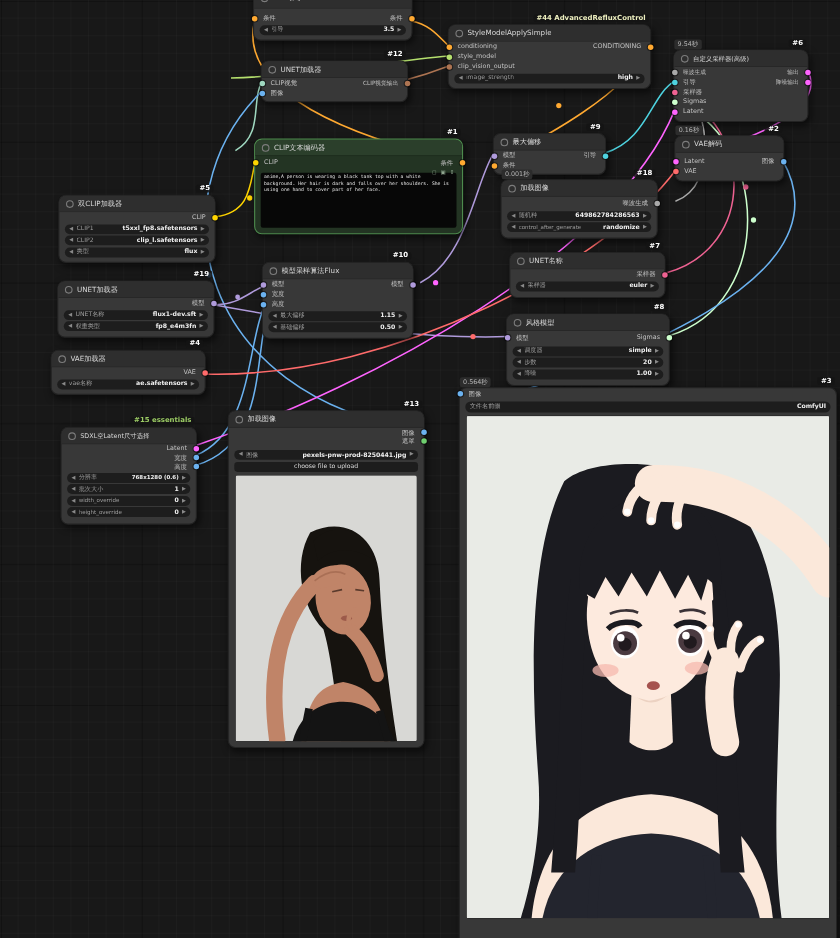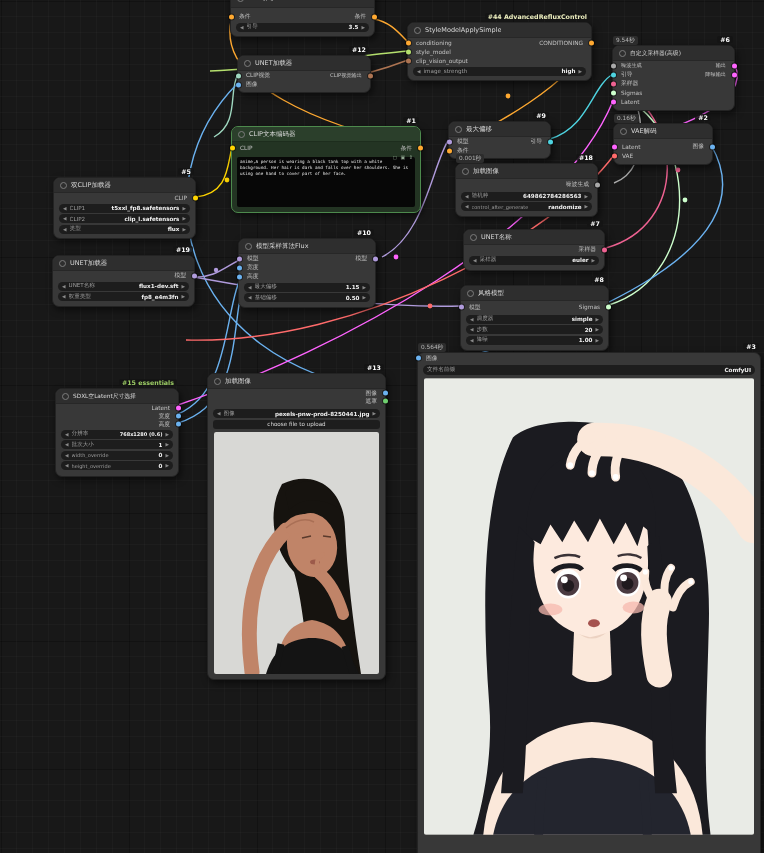--- a/index.html
+++ b/index.html
@@ -162,20 +162,38 @@
   </div>
   <div class="widget">
     <span class="warr">◀</span>
     <span class="wlabel">权重类型</span>
     <span class="wval">fp8_e4m3fn</span>
     <span class="warr">▶</span>
   </div>
   <div style="height:3px;"></div>
 </div>
 
+<div class="node" style="left:46px;top:318px;width:139px;">
+  <div class="idbadge">#4</div>
+  <div class="nhead">
+    <span class="cdot"></span>
+    <span class="ntitle">VAE加载器</span>
+  </div>
+  <div class="prow outonly">
+    <span class="lout">VAE</span>
+    <span class="dout" style="background: rgb(255, 107, 107);"></span>
+  </div>
+  <div class="widget">
+    <span class="warr">◀</span>
+    <span class="wlabel">vae名称</span>
+    <span class="wval">ae.safetensors</span>
+    <span class="warr">▶</span>
+  </div>
+  <div style="height:3px;"></div>
+</div>
 
 <div class="node" style="left:55px;top:388px;width:122px;">
   <div class="idbadge green">#15 essentials</div>
   <div class="nhead">
     <span class="cdot"></span>
     <span class="ntitle" style="font-size:5.8px;">SDXL空Latent尺寸选择</span>
   </div>
   <div class="prow outonly" style="height:8px;">
     <span class="lout">Latent</span>
     <span class="dout" style="background: rgb(255, 100, 255);"></span>

